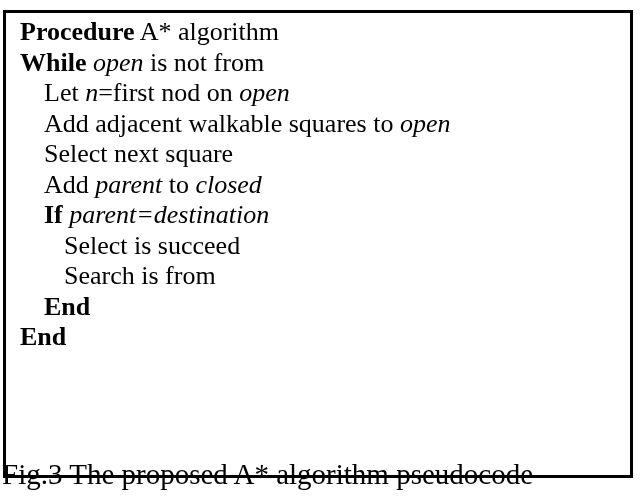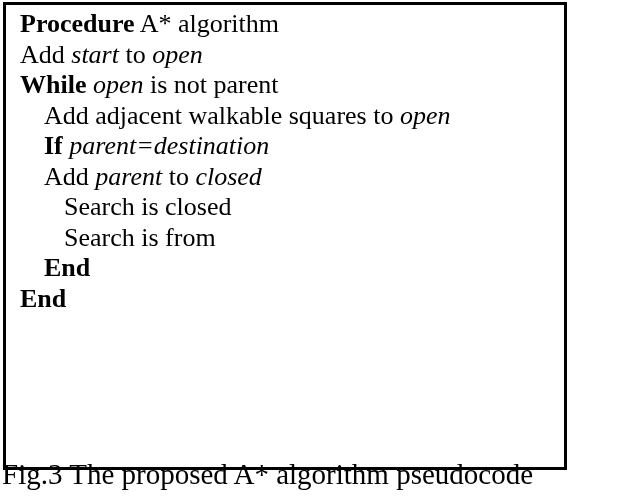--- a/index.html
+++ b/index.html
@@ -11,22 +11,22 @@
     width: 640px;
     height: 503px;
     background: #ffffff;
     color: #000000;
     font-family: "Liberation Serif", serif;
     overflow: hidden;
   }
   .figure-box {
     position: absolute;
     left: 3px;
-    top: 2px;
-    width: 564px;
+    top: 10px;
+    width: 630px;
     height: 468px;
     box-sizing: border-box;
     border: 3px solid #000000;
     background: #ffffff;
     padding: 4px 4px 0 14px;
     overflow: hidden;
   }
   .code-line {
     font-size: 26px;
     line-height: 30.5px;
@@ -45,24 +45,25 @@
     font-size: 29px;
     line-height: 32px;
     white-space: nowrap;
   }
 </style>
 </head>
 <body style="background: rgb(255, 255, 255); color: rgb(0, 0, 0);">
 
 <div class="figure-box" style="border-color: rgb(0, 0, 0);">
     <div class="code-line indent-0"><span class="seg-bold">Procedure</span><span class="seg-regular"> A* algorithm</span></div>
-    <div class="code-line indent-0"><span class="seg-regular">Add </span><span class="seg-italic">start</span><span class="seg-regular"> to </span><span class="seg-italic">open</span></div>
-    <div class="code-line indent-0"><span class="seg-bold">While</span><span class="seg-regular"> </span><span class="seg-italic">open</span><span class="seg-regular"> is not parent</span></div>
+    <div class="code-line indent-0"><span class="seg-bold">While</span><span class="seg-regular"> </span><span class="seg-italic">open</span><span class="seg-regular"> is not from</span></div>
+    <div class="code-line indent-1"><span class="seg-regular">Let </span><span class="seg-italic">n</span><span class="seg-regular">=first nod on </span><span class="seg-italic">open</span></div>
     <div class="code-line indent-1"><span class="seg-regular">Add adjacent walkable squares to </span><span class="seg-italic">open</span></div>
+    <div class="code-line indent-1"><span class="seg-regular">Select next square</span></div>
+    <div class="code-line indent-1"><span class="seg-regular">Add </span><span class="seg-italic">parent</span><span class="seg-regular"> to </span><span class="seg-italic">closed</span></div>
     <div class="code-line indent-1"><span class="seg-bold">If</span><span class="seg-regular"> </span><span class="seg-italic">parent=destination</span></div>
-    <div class="code-line indent-1"><span class="seg-regular">Add </span><span class="seg-italic">parent</span><span class="seg-regular"> to </span><span class="seg-italic">closed</span></div>
-    <div class="code-line indent-2"><span class="seg-regular">Search is closed</span></div>
+    <div class="code-line indent-2"><span class="seg-regular">Select is succeed</span></div>
     <div class="code-line indent-2"><span class="seg-regular">Search is from</span></div>
     <div class="code-line indent-1"><span class="seg-bold">End</span></div>
     <div class="code-line indent-0"><span class="seg-bold">End</span></div>
   </div>
 
 <div class="figure-caption">Fig.3 The proposed A* algorithm pseudocode</div>
 
 </body></html>

